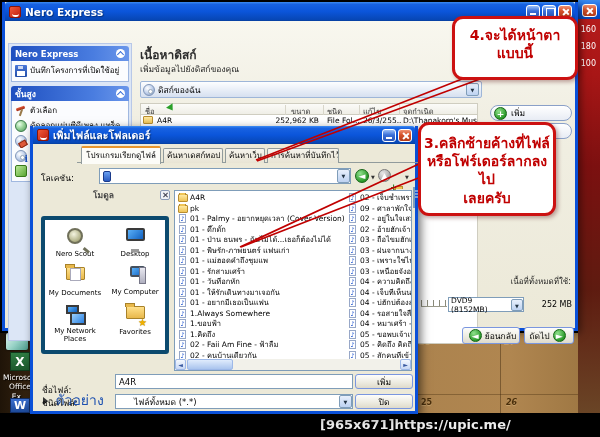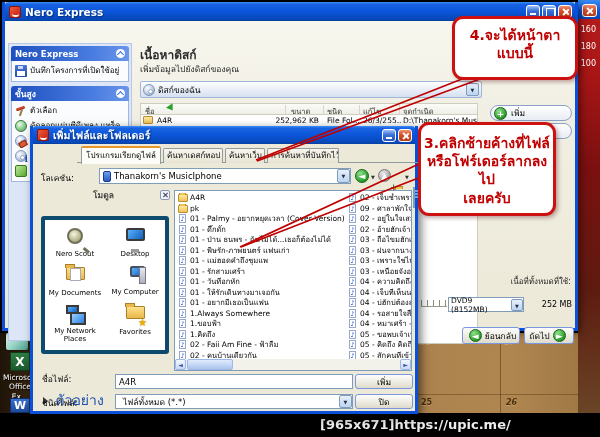--- a/index.html
+++ b/index.html
@@ -179,21 +179,21 @@
   .frow .mus-s { top:0; left:2px; width:7px; height:9px; font-size:6.5px; line-height:8px; }
   .hscroll { position:absolute; left:0; bottom:0; width:236px; height:11px; background:#f2f1ea; display:flex; }
   .hs-btn { width:11px; height:11px; border:1px solid #9db8e8; border-radius:2px; background:linear-gradient(180deg,#f4f8fe,#c8d8f4);
     color:#3a5aa0; font-size:6px; text-align:center; line-height:10px; flex:0 0 auto; }
   .hs-thumb { width:46px; height:11px; border:1px solid #9db8e8; border-radius:2px; background:linear-gradient(180deg,#e0ecfc,#aac4ee); margin-left:1px; }
   .hs-right { margin-left:auto; }
 
   .fn-lbl { font-size:8.5px; }
   .fn-input { left:82px; width:238px; height:15px; background:#fff; border:1px solid #7f9db9; font-size:8.5px; padding:0 3px;
     font-family:"DejaVu Sans","Liberation Sans",sans-serif; }
-  .ft-cmb { left:82px; width:238px; height:15px; background:#fff; border:1px solid #7f9db9; font-size:8.5px; display:flex; align-items:center; padding-left:7px; }
+  .ft-cmb { left:82px; width:238px; height:15px; background:#fff; border:1px solid #7f9db9; font-size:8.5px; display:flex; align-items:center; padding-left:18px; }
   .ft-cmb .cmb-btn { margin-left:auto; height:13px; }
   .dlg-act { width:58px; height:15px; }
 
   
   .callout { background:#fff; border:3px solid #cc1111; border-radius:11px; color:#c00000; font-weight:bold;
     font-size:14px; text-align:center; line-height:1.3; box-shadow:2px 2px 4px rgba(80,0,0,.35); padding-top:7px; }
   .co4 { left:452px; top:16px; width:126px; height:64px; }
   .co3 { left:418px; top:122px; width:138px; height:94px; padding-top:9px; }
   svg.lines { position:absolute; left:0; top:0; pointer-events:none; }
 </style>
@@ -376,21 +376,20 @@
     <div class="tabs">
       <span class="tab active" style="left:4px;width:80px;">โปรแกรมเรียกดูไฟล์</span>
       <span class="tab" style="left:86px;width:60px;">ค้นหาเดสก์ทอป</span>
       <span class="tab" style="left:148px;width:40px;">ค้นหาเว็บ</span>
       <span class="tab" style="left:190px;width:72px;">การค้นหาที่บันทึกไว้</span>
     </div>
 
     <div class="abs loc-lbl">โลเคชัน:</div>
     <div class="abs loc-cmb">
       <span class="phone-ic"></span>
-      <span>Thanakorn's MusicIphone</span>
       <span class="cmb-btn">▼</span>
     </div>
     <span class="abs gc tb-ic" style="left:322px;width:14px;height:14px;">◄</span>
     <span class="abs mini-arrow" style="left:338px;">▼</span>
     <span class="abs gc gray tb-ic" style="left:345px;width:13px;height:13px;">▲</span>
     <span class="abs nf-ic tb-ic" style="left:361px;top:45px;"></span>
     <span class="abs vw-ic tb-ic" style="left:378px;top:44px;"></span>
     <span class="abs mini-arrow" style="left:372px;">▼</span>
 
     
@@ -642,21 +641,21 @@
           </div>
         </div>
       <div class="hscroll">
         <span class="hs-btn">◄</span>
         <span class="hs-thumb"></span>
         <span class="hs-btn hs-right">►</span>
       </div>
     </div>
 
     
-    <div class="abs fn-lbl" style="left:9px;top:246px;">ชื่อไฟล์:</div>
+    <div class="abs fn-lbl" style="left:9px;top:257px;">ชื่อไฟล์:</div>
     <input class="abs fn-input" style="top: 248px;" value="A4R">
     <div class="abs xp-btn dlg-act" style="left:322px;top:248px;">เพิ่ม</div>
     <div class="abs fn-lbl" style="left:9px;top:270px;">ชนิดไฟล์:</div>
     <div class="abs ft-cmb" style="top:268px;">
       <span>ไฟล์ทั้งหมด (*.*)</span>
       <span class="cmb-btn">▼</span>
     </div>
     <div class="abs xp-btn dlg-act" style="left:322px;top:268px;">ปิด</div>
   </div>
 

